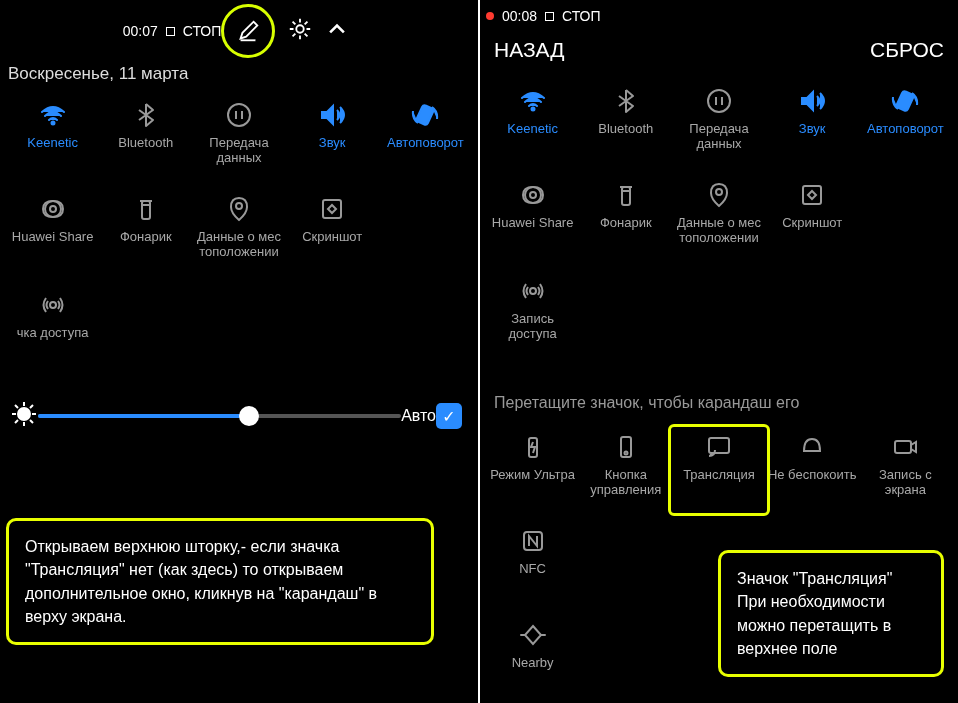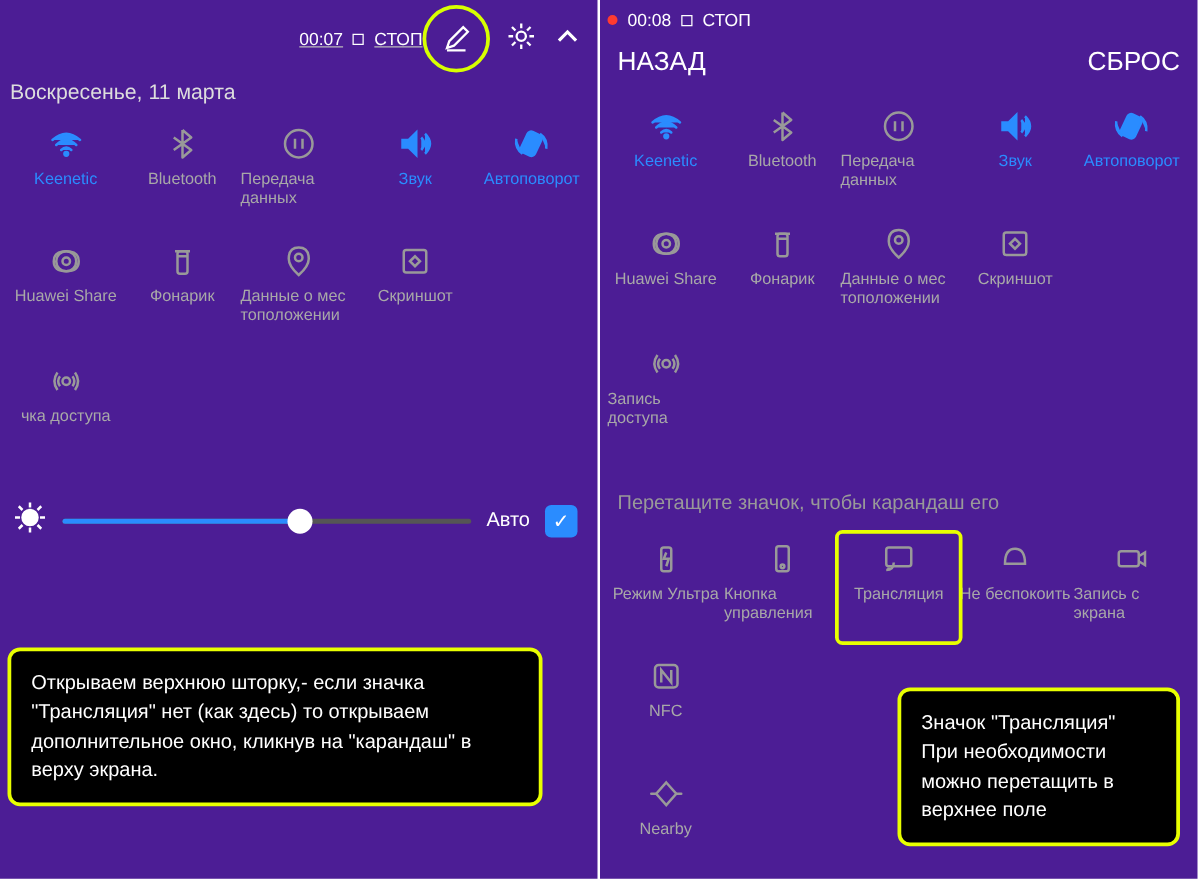--- a/index.html
+++ b/index.html
@@ -5,41 +5,41 @@
   * { box-sizing: border-box; margin: 0; padding: 0; }
   body {
     background: #fff;
     font-family: -apple-system, "Helvetica Neue", Arial, sans-serif;
     width: 958px;
     height: 703px;
     display: flex;
     gap: 2px;
   }
   .phone {
-    background: #4c1d95;
+    background: #000000;
     color: #bbb;
     flex: 1;
     height: 100%;
     position: relative;
     overflow: hidden;
     padding: 4px 6px;
   }
   .statusbar {
     display: flex;
     align-items: center;
     gap: 8px;
     font-size: 14px;
     color: #fff;
     height: 24px;
   }
   .statusbar .dot { width: 8px; height: 8px; border-radius: 50%; }
   .statusbar .dot.red { background: #ff3b30; }
   .statusbar .sq { width: 9px; height: 9px; border: 1px solid #fff; }
   .dateline { color: #ddd; font-size: 17px; padding: 6px 2px 10px 2px; }
-  .topbar { display: flex; align-items: center; justify-content: flex-end; text-decoration: underline; }
+  .topbar { display: flex; align-items: center; justify-content: center; }
   .topbar-right { display: flex; align-items: center; gap: 12px; padding-right: 6px; }
   .edit-circle {
     width: 42px; height: 42px; border-radius: 50%;
     display: flex; align-items: center; justify-content: center;
   }
   .edit-ring {
     border: 3px solid #d8ff00; border-radius: 50%;
     padding: 3px;
   }
   .nav-row {
@@ -48,30 +48,30 @@
   }
   .tiles {
     display: grid;
     grid-template-columns: repeat(5, 1fr);
     gap: 4px 0px;
     padding: 6px 0px;
   }
   .tile {
     display: flex; flex-direction: column; align-items: center;
     gap: 6px; font-size: 13px; color: #a8a8a8;
-    line-height: 1.15; text-align: left;
+    line-height: 1.15; text-align: center;
     min-height: 82px;
   }
   .tile.active { color: #2a8cff; }
   .tile .ic { width: 30px; height: 30px; display: flex; align-items: center; justify-content: center; }
   .tile .ic svg { width: 28px; height: 28px; }
   .tile.active .ic svg { stroke: #2a8cff; fill: #2a8cff; }
   .single-tile-row { margin-top: 2px; }
   .bright-row {
-    display: flex; align-items: center; gap: 12px;
+    display: flex; align-items: center; 
     padding: 22px 10px 4px 4px;
   }
   .slider {
     flex: 1; height: 4px; background: #555; border-radius: 2px; position: relative;
   }
   .slider-fill {
     position: absolute; left: 0; top: 0; height: 100%;
     background: #2a8cff; border-radius: 2px;
   }
   .slider-thumb {

